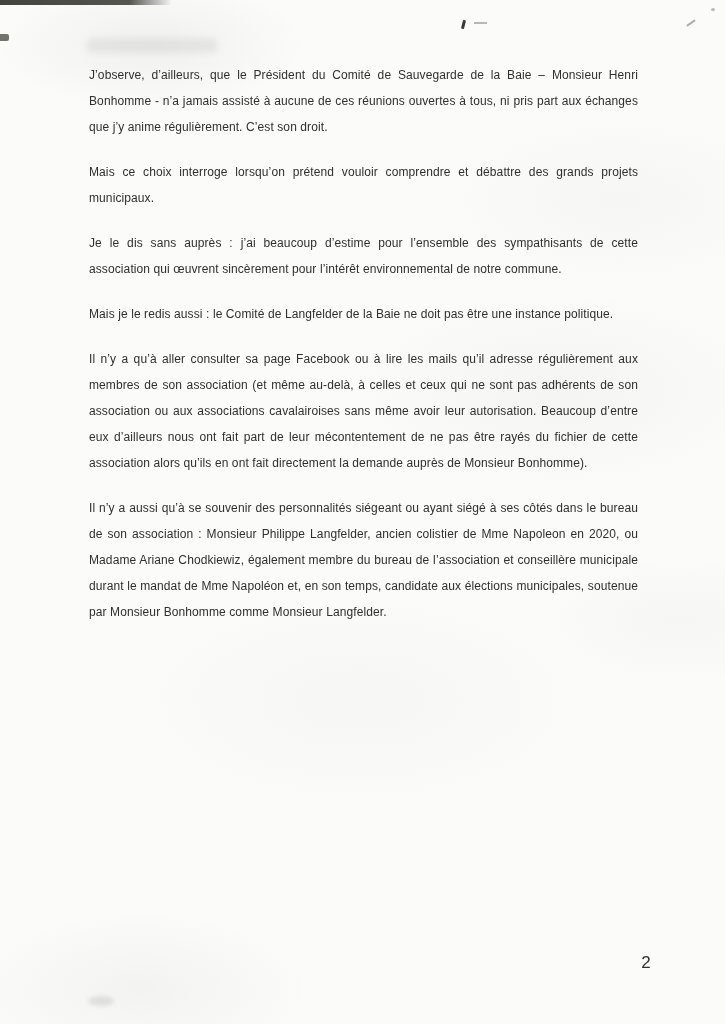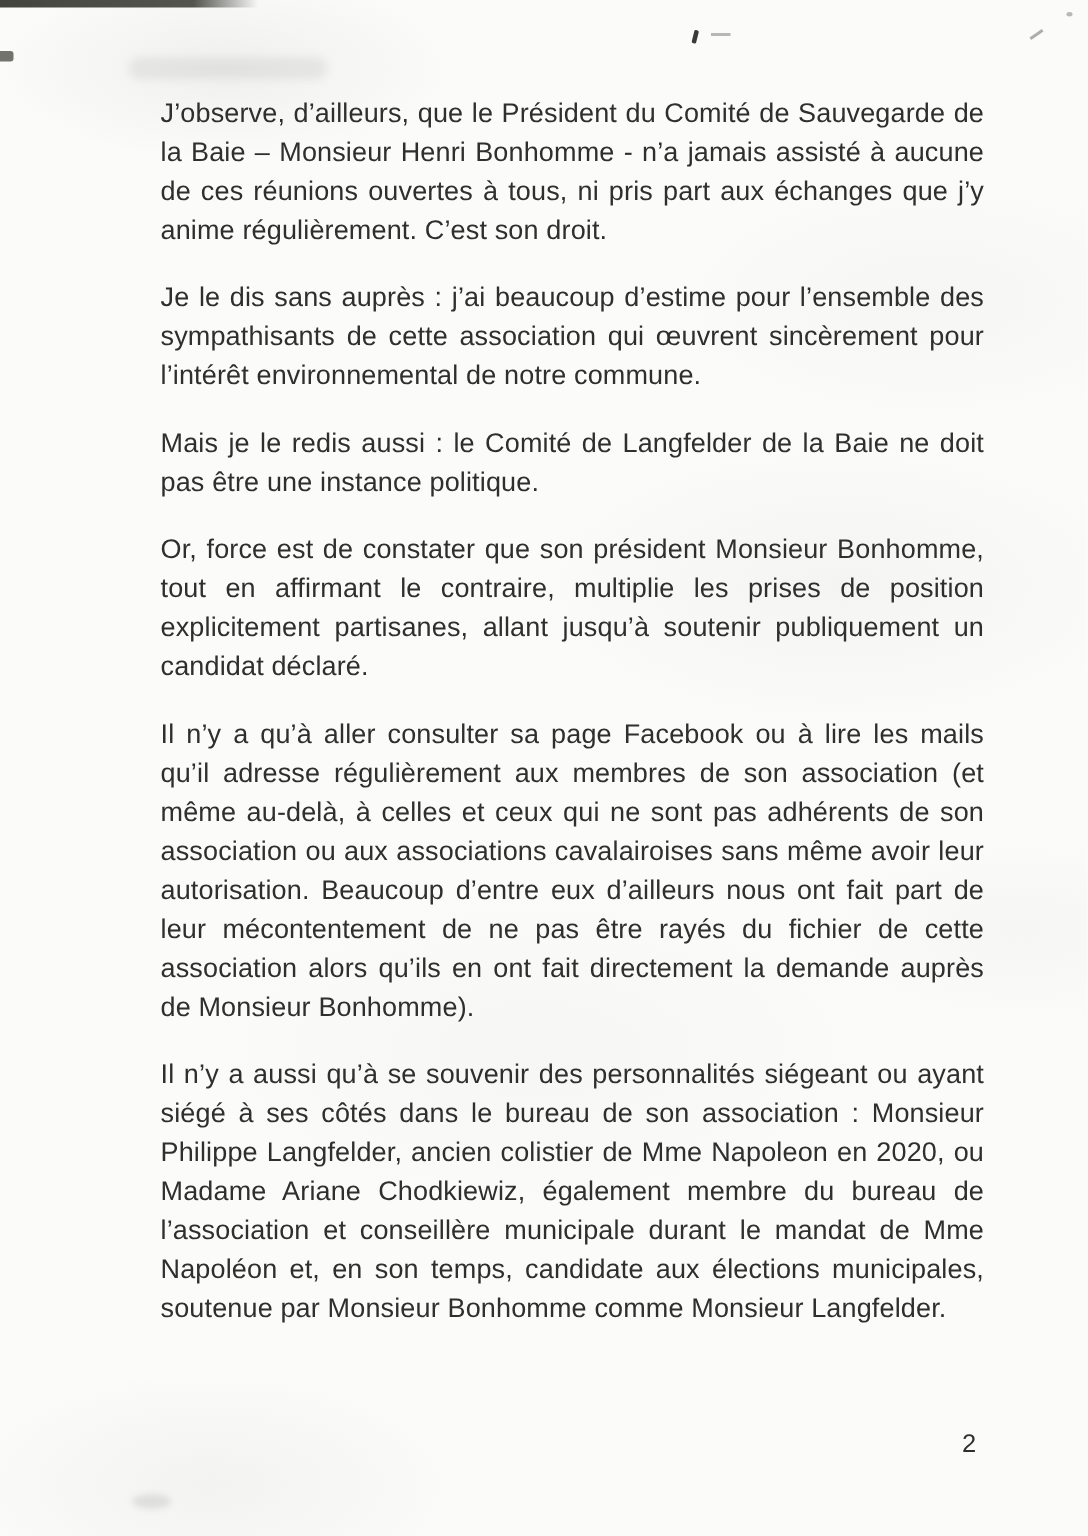--- a/index.html
+++ b/index.html
@@ -29,24 +29,23 @@
       radial-gradient(240px 110px at 140px 990px, rgba(110,110,108,0.06), rgba(0,0,0,0) 70%),
       radial-gradient(200px 90px at 680px 620px, rgba(120,120,118,0.04), rgba(0,0,0,0) 70%);
     pointer-events: none;
   }
   .text-block {
     position: absolute;
     left: 89px;
     top: 62px;
     width: 549px;
     color: var(--text-color, #2f2f2f);
-    font-size: 18px;
+    font-size: 12px;
     line-height: 26px;
     letter-spacing: 0.1px;
-    margin-left: 18px;
   }
   .text-block p {
     margin: 0 0 19px 0;
     text-align: justify;
   }
   .text-block p:last-child { margin-bottom: 0; }
   .page-number {
     position: absolute;
     left: 634px;
     top: 953px;
@@ -117,22 +116,22 @@
   <div class="artifact artifact-left-edge"></div>
   <div class="artifact artifact-apostrophe"></div>
   <div class="artifact artifact-dash"></div>
   <div class="artifact artifact-corner-mark"></div>
   <div class="artifact artifact-corner-dot"></div>
   <div class="artifact artifact-ghost-text"></div>
   <div class="artifact artifact-bottom-smudge"></div>
 
   <div class="text-block">
     <p>J’observe, d’ailleurs, que le Président du Comité de Sauvegarde de la Baie – Monsieur Henri Bonhomme - n’a jamais assisté à aucune de ces réunions ouvertes à tous, ni pris part aux échanges que j’y anime régulièrement. C’est son droit.</p>
+    <p>Mais ce choix interroge lorsqu’on prétend vouloir comprendre et débattre des grands projets municipaux.</p>
     <p>Je le dis sans auprès : j’ai beaucoup d’estime pour l’ensemble des sympathisants de cette association qui œuvrent sincèrement pour l’intérêt environnemental de notre commune.</p>
     <p>Mais je le redis aussi : le Comité de Langfelder de la Baie ne doit pas être une instance politique.</p>
-    <p>Or, force est de constater que son président Monsieur Bonhomme, tout en affirmant le contraire, multiplie les prises de position explicitement partisanes, allant jusqu’à soutenir publiquement un candidat déclaré.</p>
     <p>Il n’y a qu’à aller consulter sa page Facebook ou à lire les mails qu’il adresse régulièrement aux membres de son association (et même au-delà, à celles et ceux qui ne sont pas adhérents de son association ou aux associations cavalairoises sans même avoir leur autorisation. Beaucoup d’entre eux d’ailleurs nous ont fait part de leur mécontentement de ne pas être rayés du fichier de cette association alors qu’ils en ont fait directement la demande auprès de Monsieur Bonhomme).</p>
     <p>Il n’y a aussi qu’à se souvenir des personnalités siégeant ou ayant siégé à ses côtés dans le bureau de son association : Monsieur Philippe Langfelder, ancien colistier de Mme Napoleon en 2020, ou Madame Ariane Chodkiewiz, également membre du bureau de l’association et conseillère municipale durant le mandat de Mme Napoléon et, en son temps, candidate aux élections municipales, soutenue par Monsieur Bonhomme comme Monsieur Langfelder.</p>
   </div>
 
   <div class="page-number">2</div>
 
 </div>
 
 </body></html>

